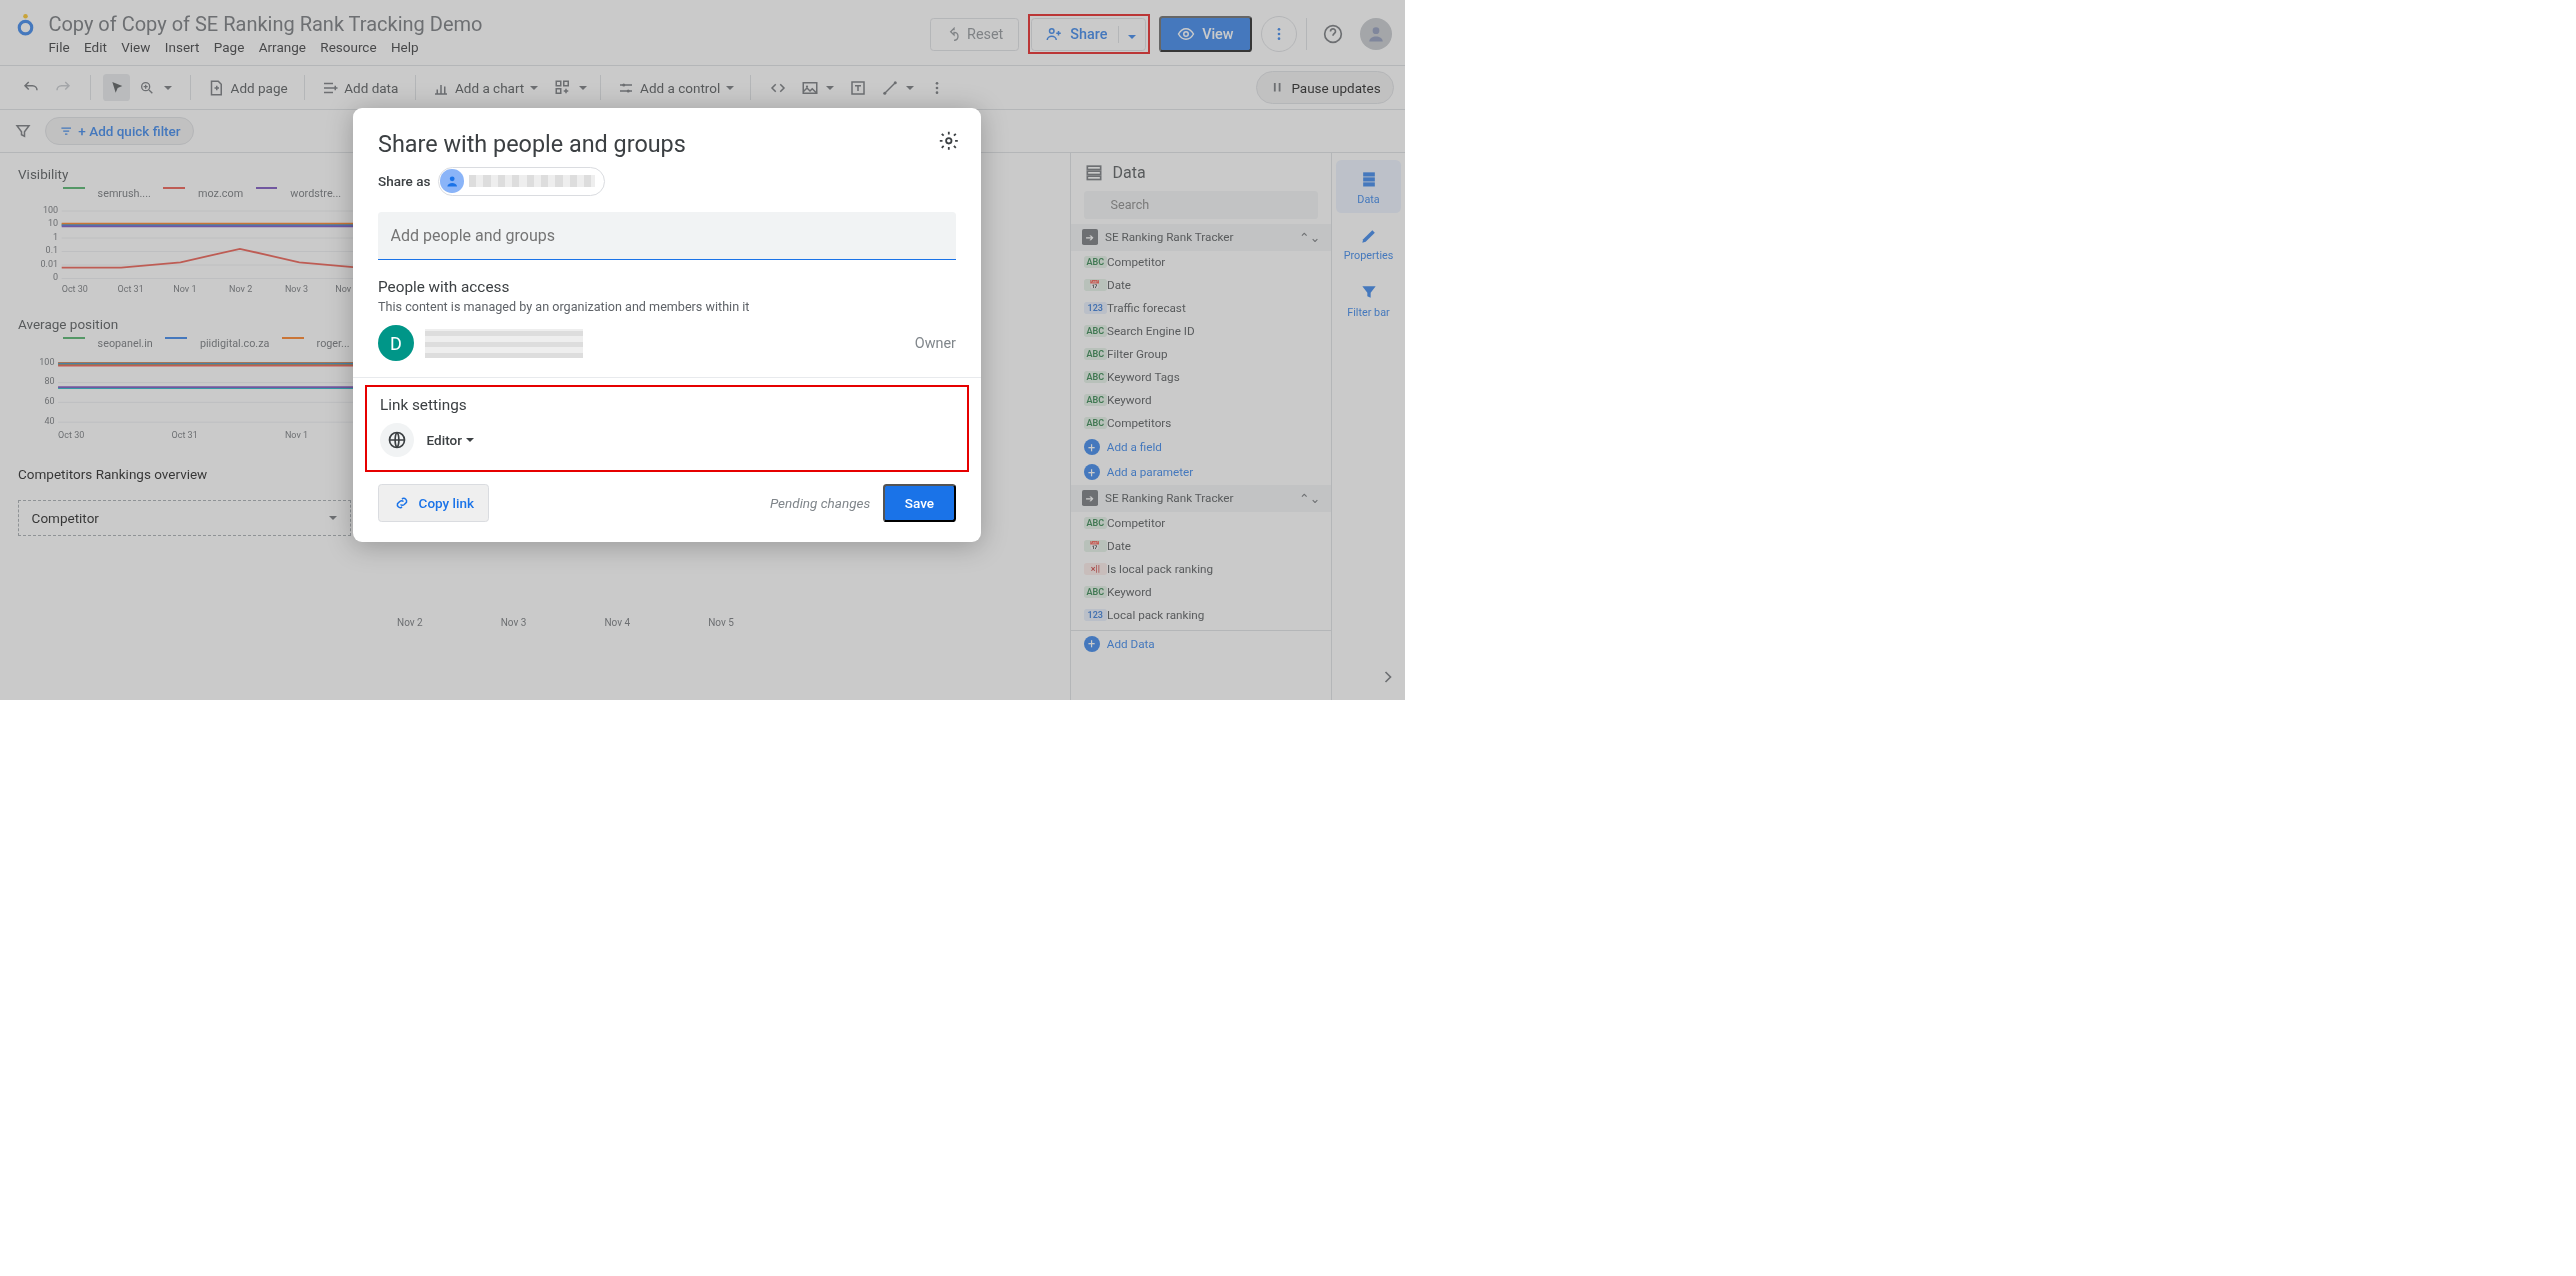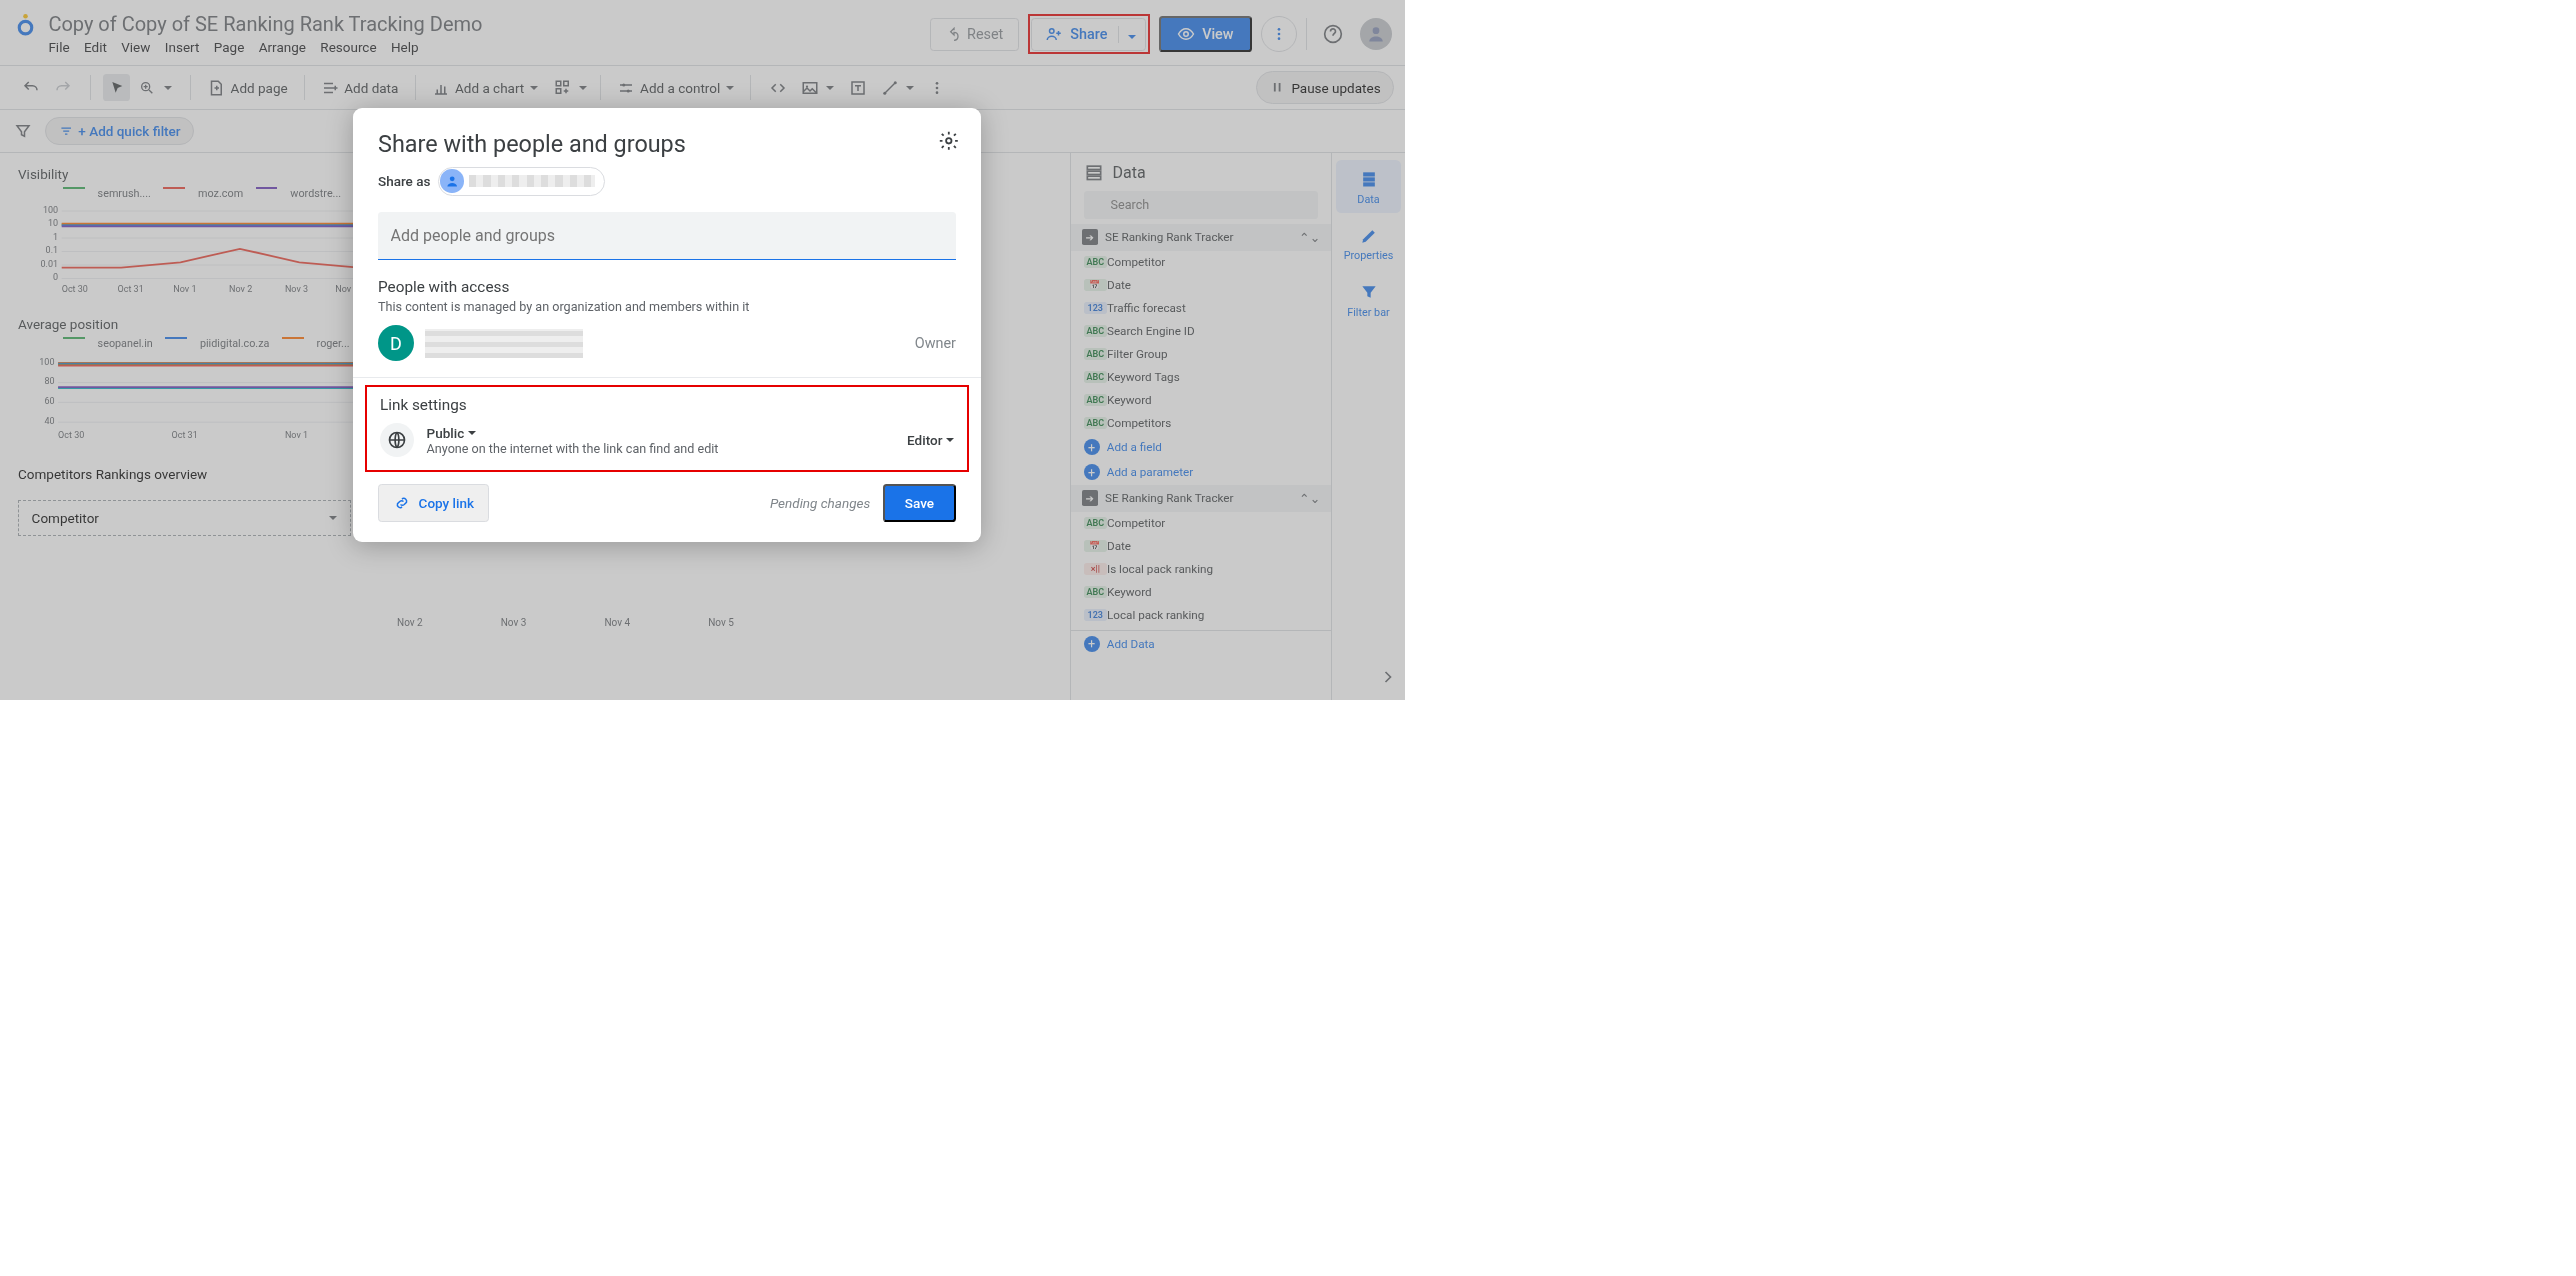--- a/index.html
+++ b/index.html
@@ -589,27 +589,20 @@
     <div class="modal-divider"></div>
     <div class="link-section-wrap">
       <div class="link-title">Link settings</div>
       <div class="link-row">
         <div class="globe">
           <svg width="20" height="20" viewBox="0 0 24 24">
               <circle cx="12" cy="12" r="9" fill="none" stroke="#3c4043" stroke-width="2"></circle>
               <path d="M3 12h18M12 3c3 3 3 15 0 18M12 3c-3 3-3 15 0 18" fill="none" stroke="#3c4043" stroke-width="2"></path>
             </svg>
         </div>
-        <div class="link-text">
-          <div class="link-main">
-              <span>Public</span>
-              <span class="tri-down" style="color:#3c4043"></span>
-            </div>
-          <div class="link-sub">Anyone on the internet with the link can find and edit</div>
-        </div>
         <div class="link-role">
             <span>Editor</span>
             <span class="tri-down" style="color:#3c4043"></span>
           </div>
       </div>
     </div>
     <div class="modal-footer">
       <button class="copy-link">
         <svg width="18" height="18" viewBox="0 0 24 24">
             <path d="M10 14a4 4 0 005 0l3-3a4 4 0 00-5-5l-1 1M14 10a4 4 0 00-5 0l-3 3a4 4 0 005 5l1-1" fill="none" stroke="#1a73e8" stroke-width="2"></path>

